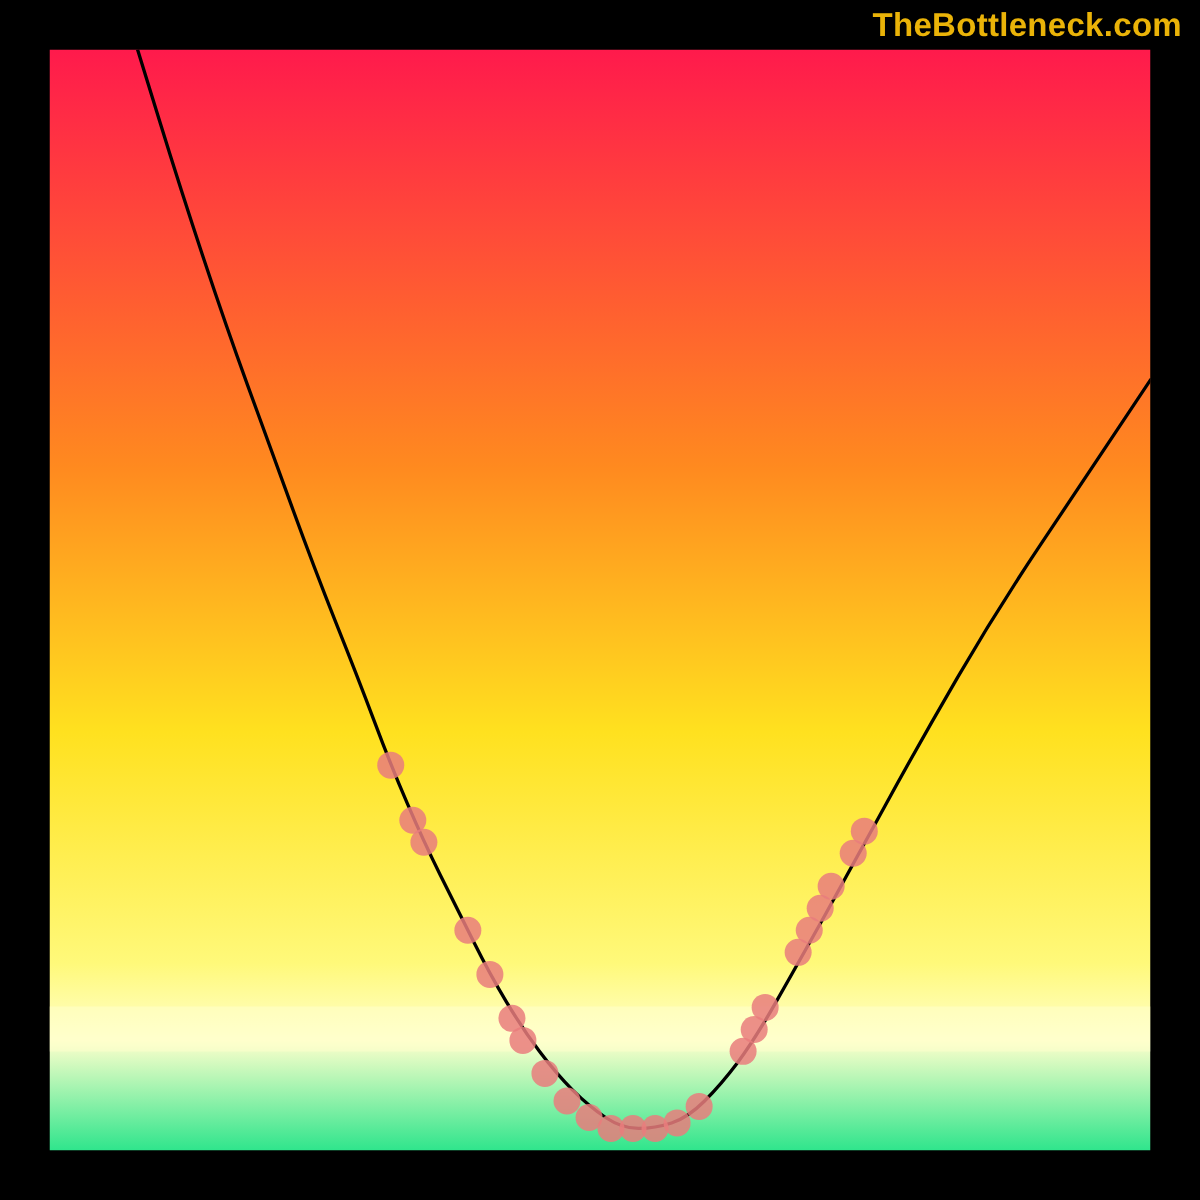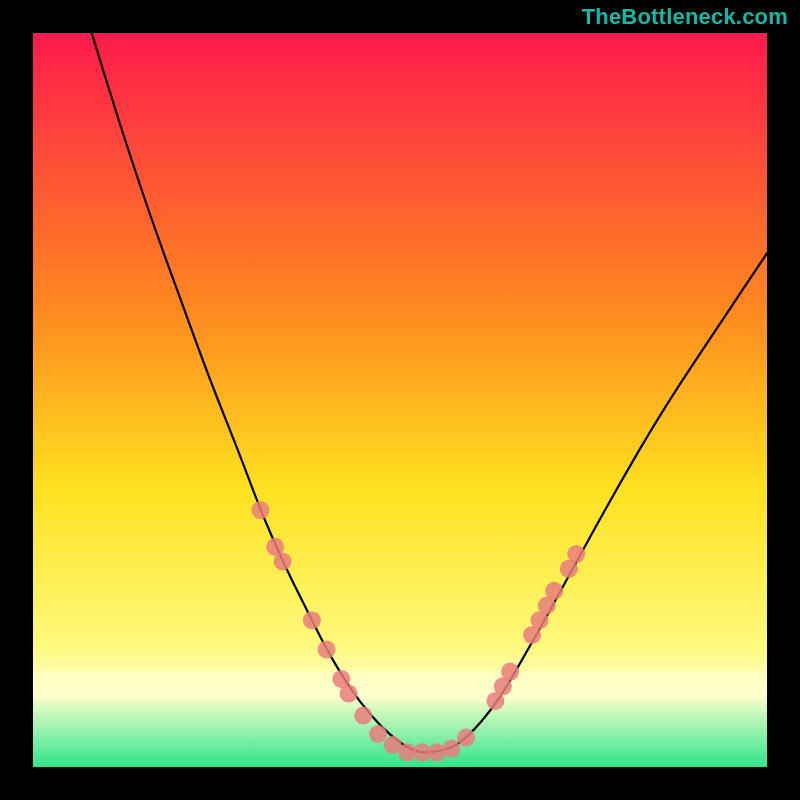--- a/index.html
+++ b/index.html
@@ -16,21 +16,21 @@
     left: 0;
     top: 0;
     width: 800px;
     height: 800px;
     background: #000;
   }
   .watermark {
     position: absolute;
     top: 4px;
     right: 12px;
-    color: #14b8a6;
+    color: #eab308;
     font-size: 22px;
     font-weight: 600;
     letter-spacing: 0.2px;
     z-index: 10;
     margin-left: 40px;
   }
   .plot {
     position: absolute;
     left: 33px;
     top: 33px;

